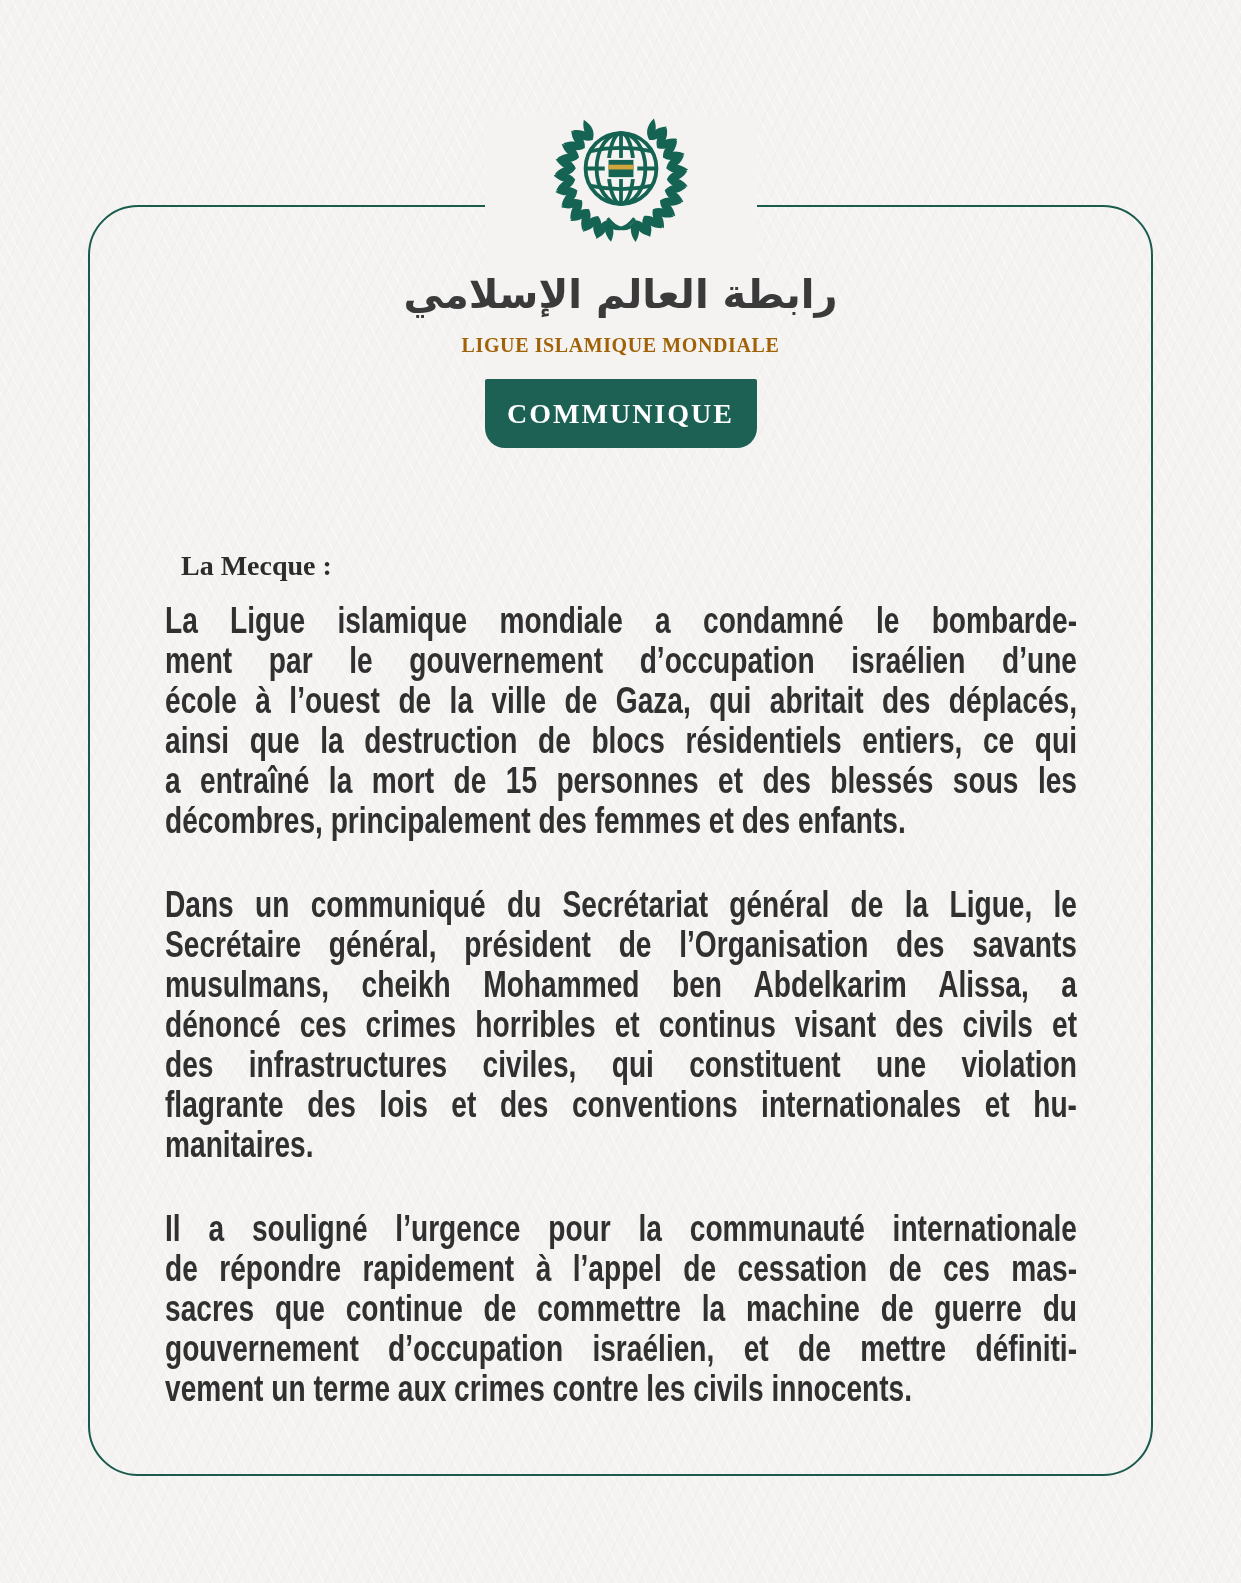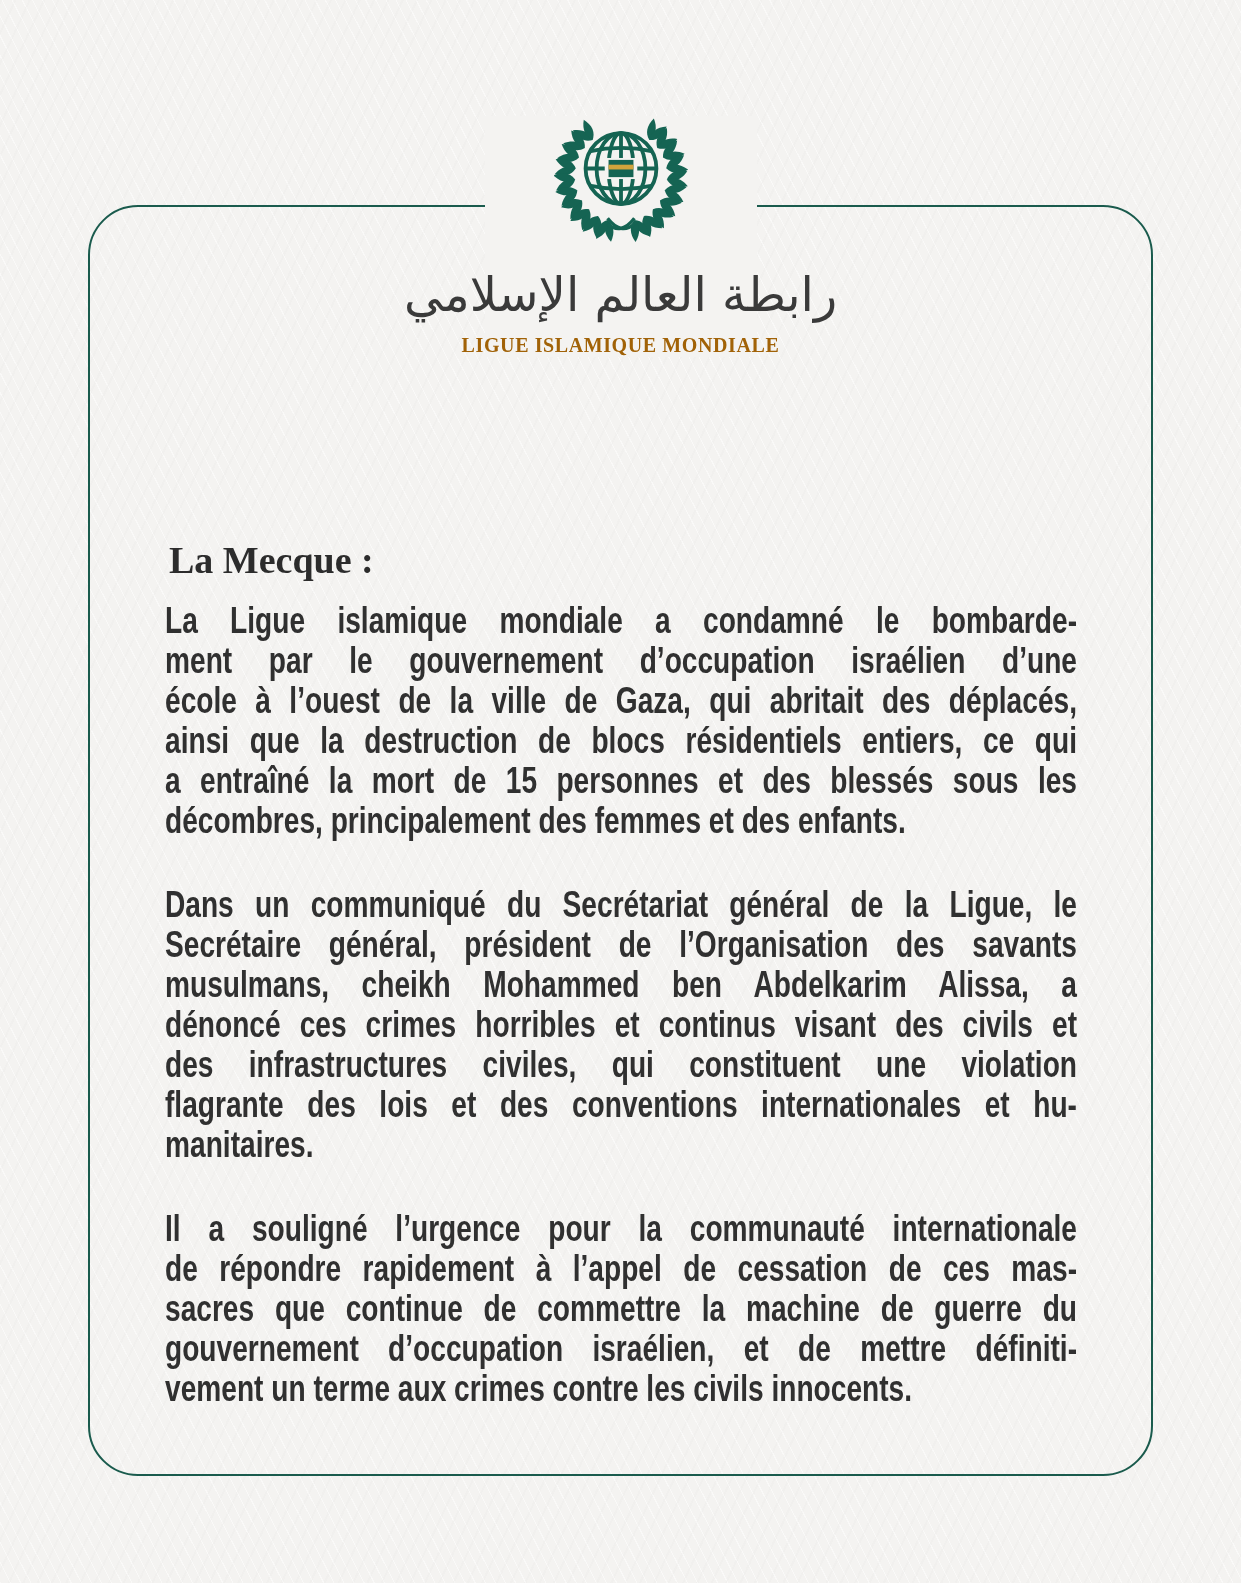--- a/index.html
+++ b/index.html
@@ -23,39 +23,39 @@
   }
   
   .header{
     position:absolute;left:50%;top:116px;transform:translateX(-50%);
     width:272px;background:#f4f3f1;
     display:flex;flex-direction:column;align-items:center;
   }
   .logo{width:134px;height:128px;display:block;}
   .arabic{
     margin-top:10px;height:80px;line-height:80px;
-    font-family:"DejaVu Sans",sans-serif;font-size:48px;font-weight:400;
+    font-family:"DejaVu Sans",sans-serif;font-size:40px;font-weight:700;
     color:#3a3a3a;white-space:nowrap;direction:rtl;
   }
   .latin{
     margin-top:0px;
     font-family:"Liberation Serif",serif;font-weight:700;font-size:20px;
     letter-spacing:0.6px;color:#a16207;white-space:nowrap;
   }
   .badge{
     margin-top:22px;width:272px;height:69px;box-sizing:border-box;
     background:#1d6154;border-radius:2px 2px 20px 20px;
     display:flex;align-items:center;justify-content:center;
     font-family:"Liberation Serif",serif;font-weight:700;font-size:28px;
     letter-spacing:2px;color:#ffffff;
   }
   
   .dateline{
-    position:absolute;left:165px;top:534px;margin:4px;
-    font-family:"Liberation Serif",serif;font-weight:700;font-size:38px;
+    position:absolute;left:165px;top:534px;margin:16px;
+    font-family:"Liberation Serif",serif;font-weight:700;font-size:28px;
     color:#2c2c2c;
   }
   
   .textwrap{
     position:absolute;left:165px;top:601px;width:1200px;
     transform:scaleX(0.76);transform-origin:0 0;
   }
   .textwrap p{margin:0 0 44px 0;}
   .line{
     font-size:37px;line-height:40px;font-weight:700;color:#303030;
@@ -121,20 +121,21 @@
       <g stroke="#156453" stroke-width="3.5" fill="none">
         <path d="M56 112 Q70 124 84 106"></path>
         <path d="M84 112 Q70 124 56 106"></path>
       </g>
     </svg>
 
     <div class="arabic">رابطة العالم الإسلامي</div>
 
     <div class="latin">LIGUE ISLAMIQUE MONDIALE</div>
 
+    <div class="badge">COMMUNIQUE</div>
   </header>
 
   <h2 class="dateline">La Mecque :</h2>
 
   <main class="textwrap">
     <p>
       <span class="line jl" style="display:block">La Ligue islamique  mondiale a condamné le bombarde-</span>
       <span class="line jl" style="display:block">ment par le gouvernement d’occupation israélien d’une</span>
       <span class="line jl" style="display:block">école à l’ouest de la ville de Gaza, qui abritait des déplacés,</span>
       <span class="line jl" style="display:block">ainsi que la destruction de blocs résidentiels entiers, ce qui</span>

